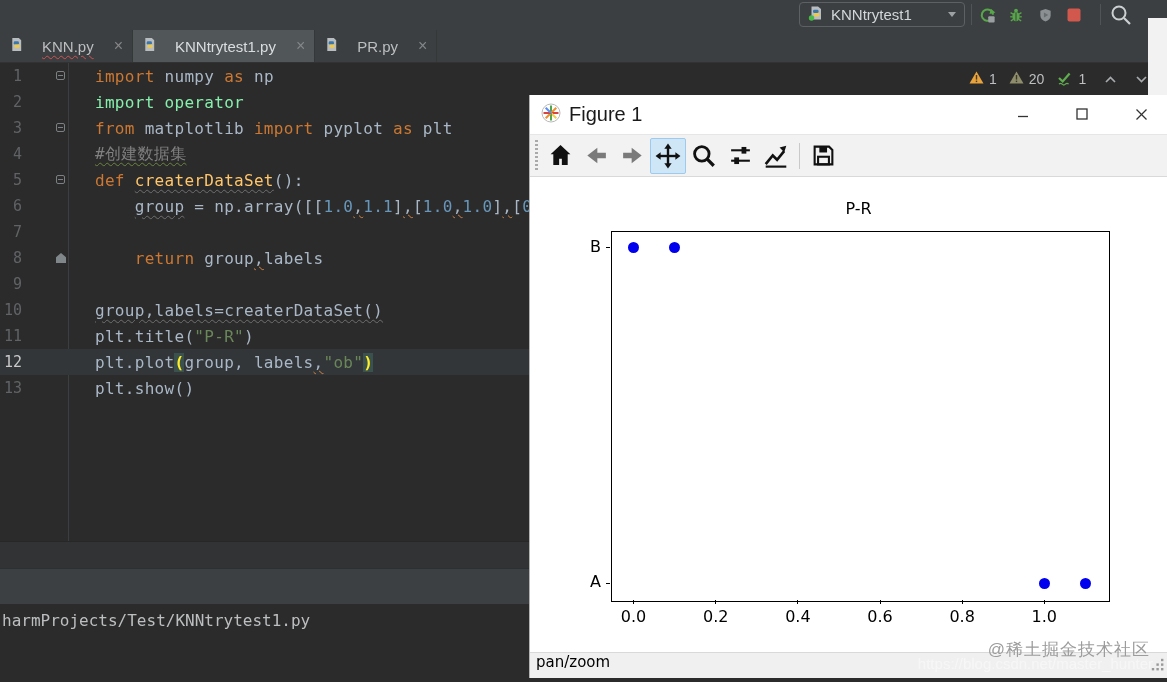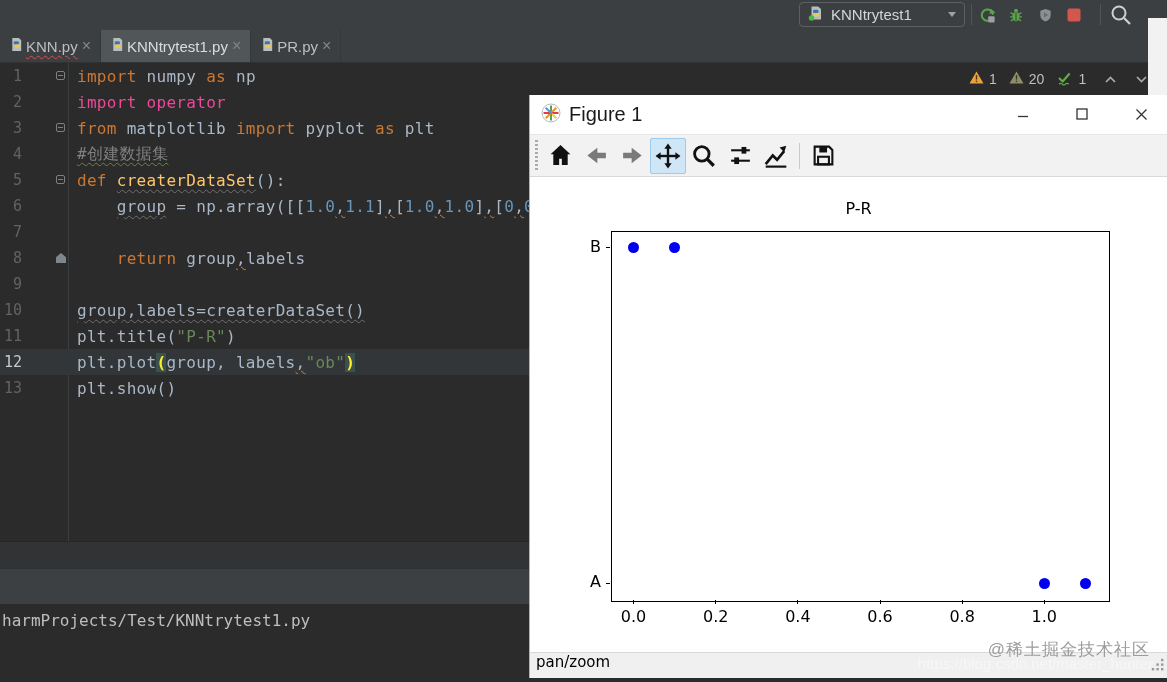--- a/index.html
+++ b/index.html
@@ -11,38 +11,38 @@
               border-radius:4px;display:flex;align-items:center;gap:7px;padding:0 8px;box-sizing:border-box;cursor:pointer;}
   .run-widget .cfg{color:#d4d7d9;font-size:15px;}
   .chev-down{width:0;height:0;border-left:4px solid transparent;border-right:4px solid transparent;border-top:5px solid #9ea1a3;margin-left:auto;}
   .action-icons{position:absolute;left:978px;top:2px;height:26px;display:flex;align-items:center;gap:11px;}
   .action-icons .abtn{width:18px;height:18px;display:flex;align-items:center;justify-content:center;cursor:pointer;}
   .vsep{position:absolute;top:4px;width:1px;height:21px;background:#515457;}
   .search-btn{position:absolute;left:1106px;top:1px;width:30px;height:28px;display:flex;align-items:center;justify-content:center;cursor:pointer;}
   .white-sliver{position:absolute;left:1148px;top:18px;width:19px;height:80px;background:#f2f2f2;z-index:5;}
   
   .tab-row{position:absolute;left:0;top:30px;width:1148px;height:32px;background:#3c3f41;border-bottom:1px solid #323232;display:flex;}
-  .tab{display:flex;align-items:center;gap:2px;padding:0 9px;height:32px;color:#bcbec0;font-size:15px;cursor:pointer;border-right:1px solid #353839;}
+  .tab{display:flex;align-items:center;gap:18px;padding:0 9px;height:32px;color:#bcbec0;font-size:15px;cursor:pointer;border-right:1px solid #353839;}
   .tab.active{background:#515658;color:#dadde0;}
   .tab .close{color:#848688;font-size:16px;line-height:1;margin-left:2px;}
   .tab .fname.err{text-decoration:underline wavy #d25252;text-decoration-thickness:1px;text-underline-offset:3px;}
   
   .editor{position:absolute;left:0;top:63px;width:1167px;height:478px;background:#2b2b2b;overflow:hidden;}
   .editor .gutter-line{position:absolute;left:68px;top:0;bottom:0;width:1px;background:#3c3f41;}
   .code-row{position:relative;height:26px;display:flex;align-items:center;}
   .code-row.current{background:#323639;}
   .gutter{position:relative;width:68px;flex:none;height:26px;display:flex;align-items:center;}
   .lnum{display:block;width:22px;text-align:right;color:#606366;font:15px "DejaVu Sans Mono",monospace;}
   .code-row.current .lnum{color:#c8c8c8;}
   .gicon{position:absolute;left:56px;top:8px;}
   .fold-minus{display:block;width:9px;height:9px;border:1px solid #7a8084;border-radius:2px;position:relative;box-sizing:border-box;}
   .fold-minus::after{content:"";position:absolute;left:1px;right:1px;top:3px;height:1px;background:#7a8084;}
   .fold-end{display:block;width:10px;height:10px;background:#7f878b;clip-path:polygon(50% 0,100% 42%,100% 100%,0 100%,0 42%);}
-  .code{white-space:pre;padding-left:9px;font:16px "DejaVu Sans Mono",monospace;letter-spacing:0.3px;}
-  .kw{color:#cc7832;} .pl{color:#a9b7c6;} .dim{color:#ec4899;} .cmt{color:#808080;}
+  .code{white-space:pre;padding-left:27px;font:16px "DejaVu Sans Mono",monospace;letter-spacing:0.3px;}
+  .kw{color:#cc7832;} .pl{color:#a9b7c6;} .dim{color:#86efac;} .cmt{color:#808080;}
   .num{color:#6897bb;} .str{color:#6a8759;} .fn{color:#ffc66b;}
   .wavy-gray{text-decoration:underline wavy #6f6f6f;text-decoration-thickness:1px;text-underline-offset:3px;}
   .wavy-green{text-decoration:underline wavy #6a8540;text-decoration-thickness:1px;text-underline-offset:3px;}
   .cw{color:#a9b7c6;text-decoration:underline wavy #d28445;text-decoration-thickness:1px;text-underline-offset:2px;}
   .phl{color:#ffef28;background:#3b514d;font-weight:bold;}
   
   .inspections{position:absolute;left:969px;top:6px;height:20px;display:flex;align-items:center;gap:5px;color:#bdbfc1;font-size:14px;cursor:pointer;}
   .inspections .cnt{margin-right:7px;}
   
   .strip1{position:absolute;left:0;top:541px;width:1167px;height:27px;background:#313335;border-top:1px solid #272727;}

